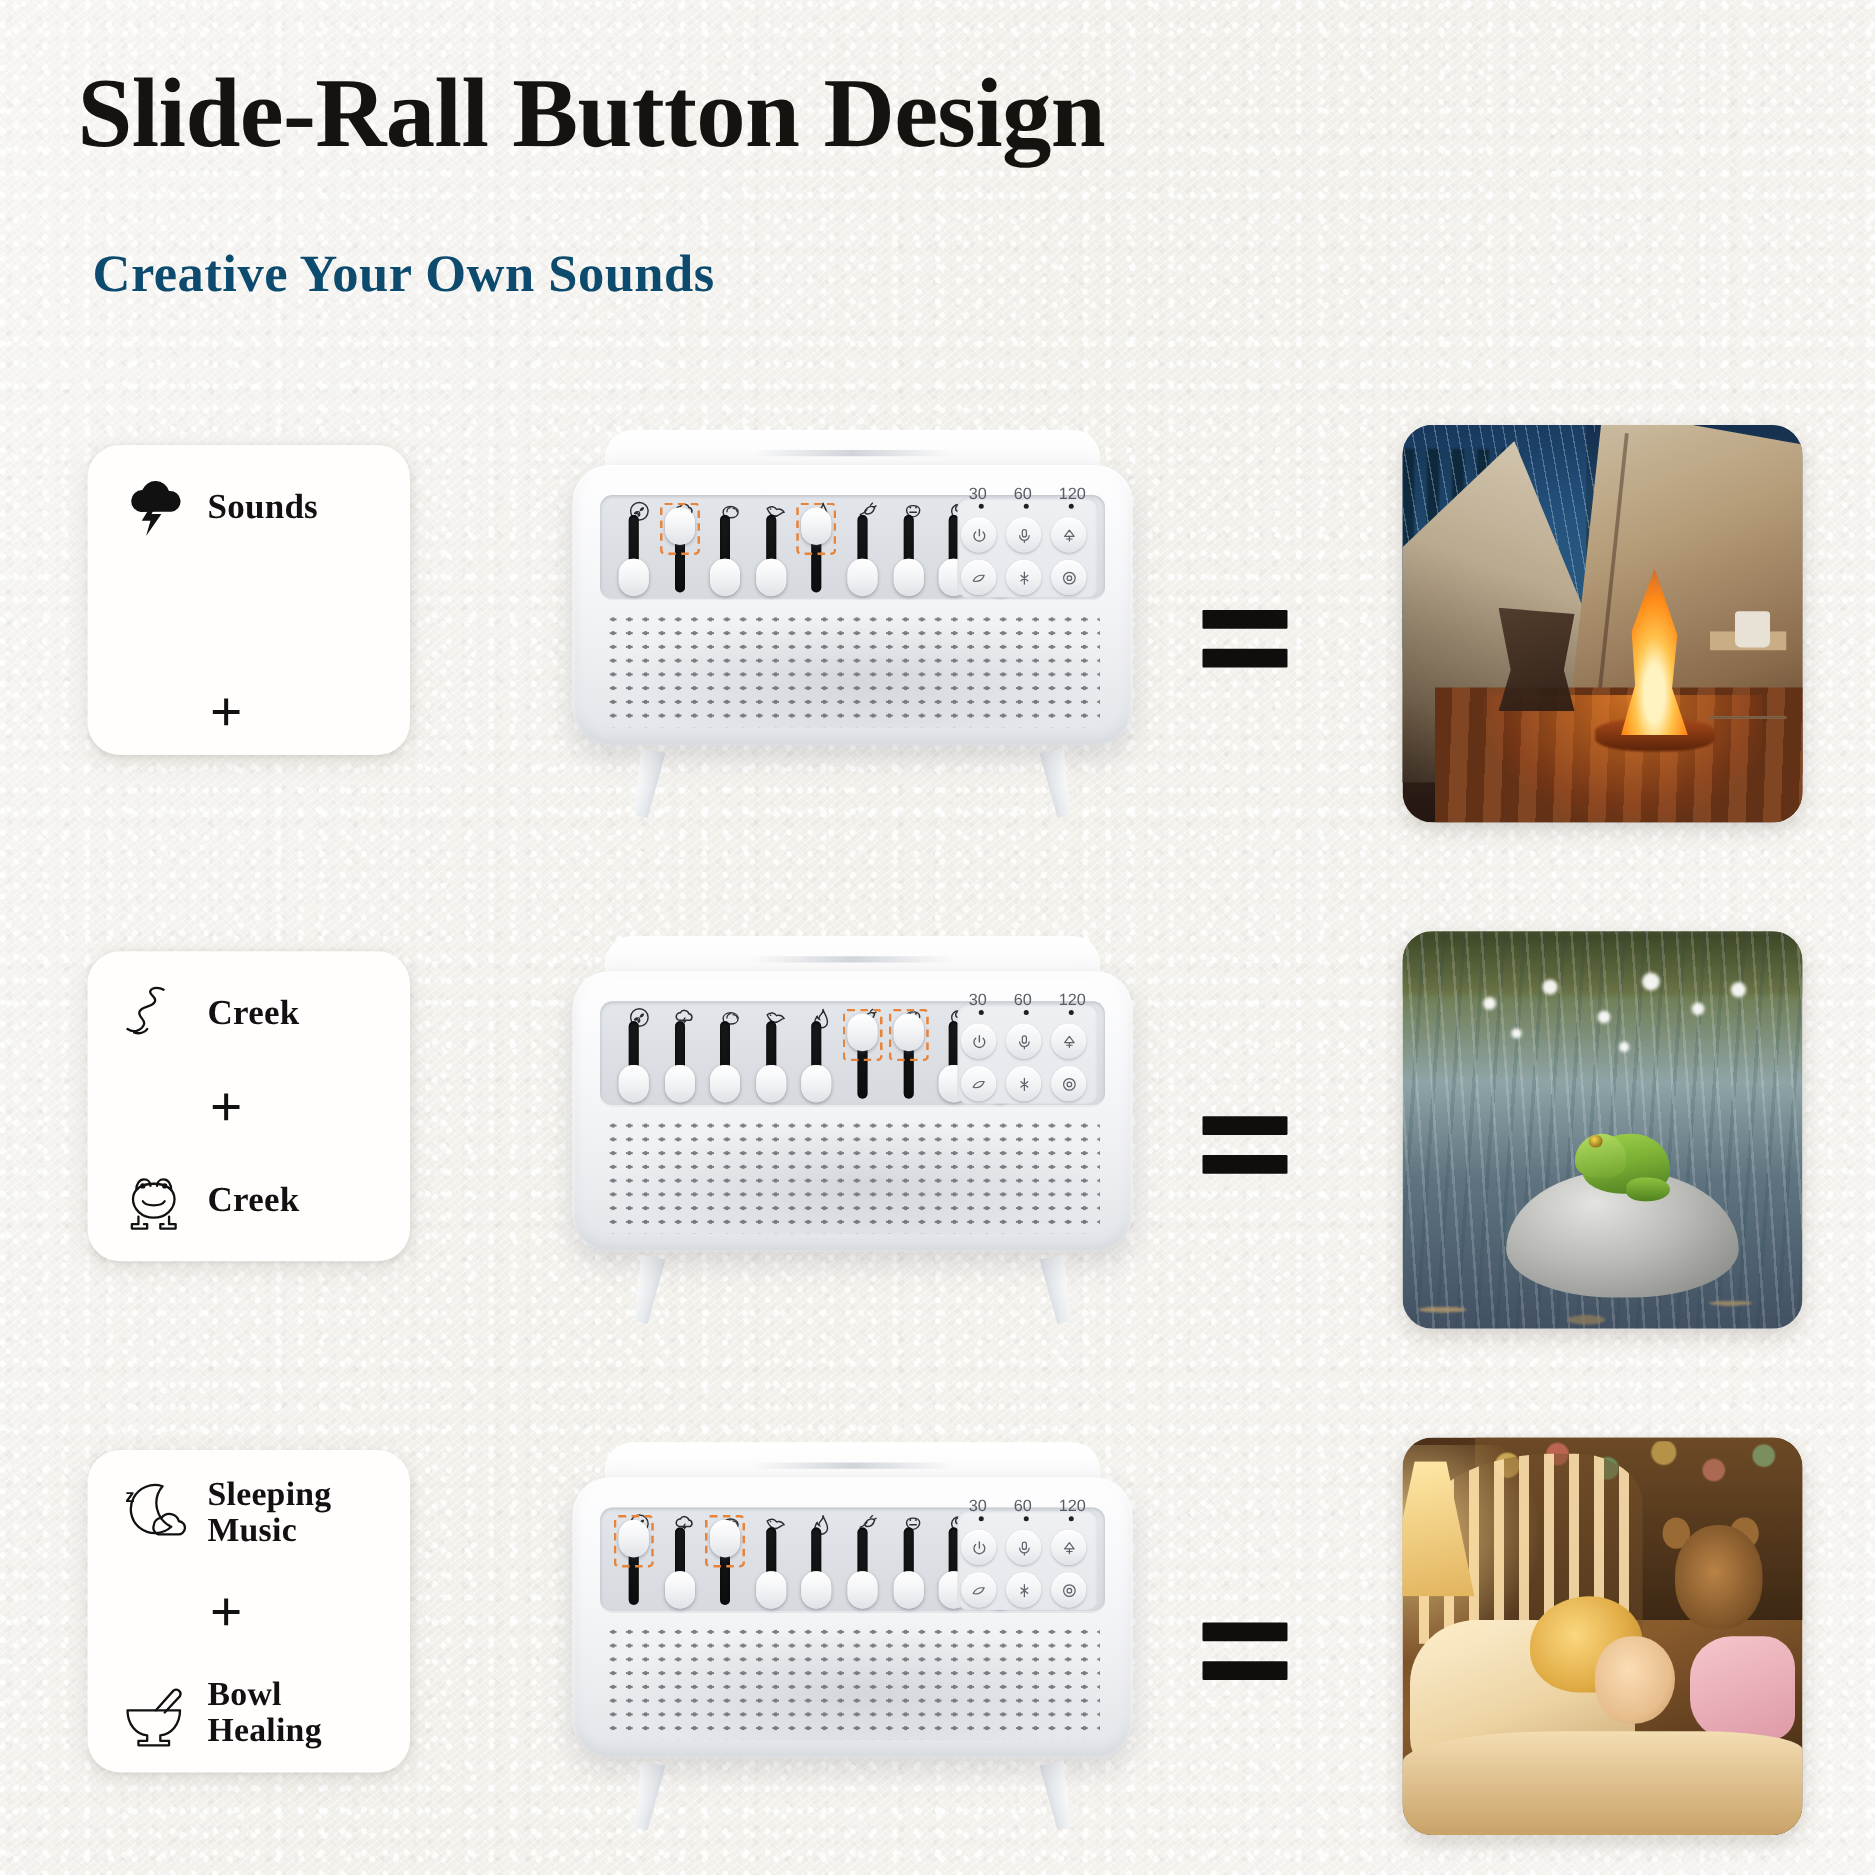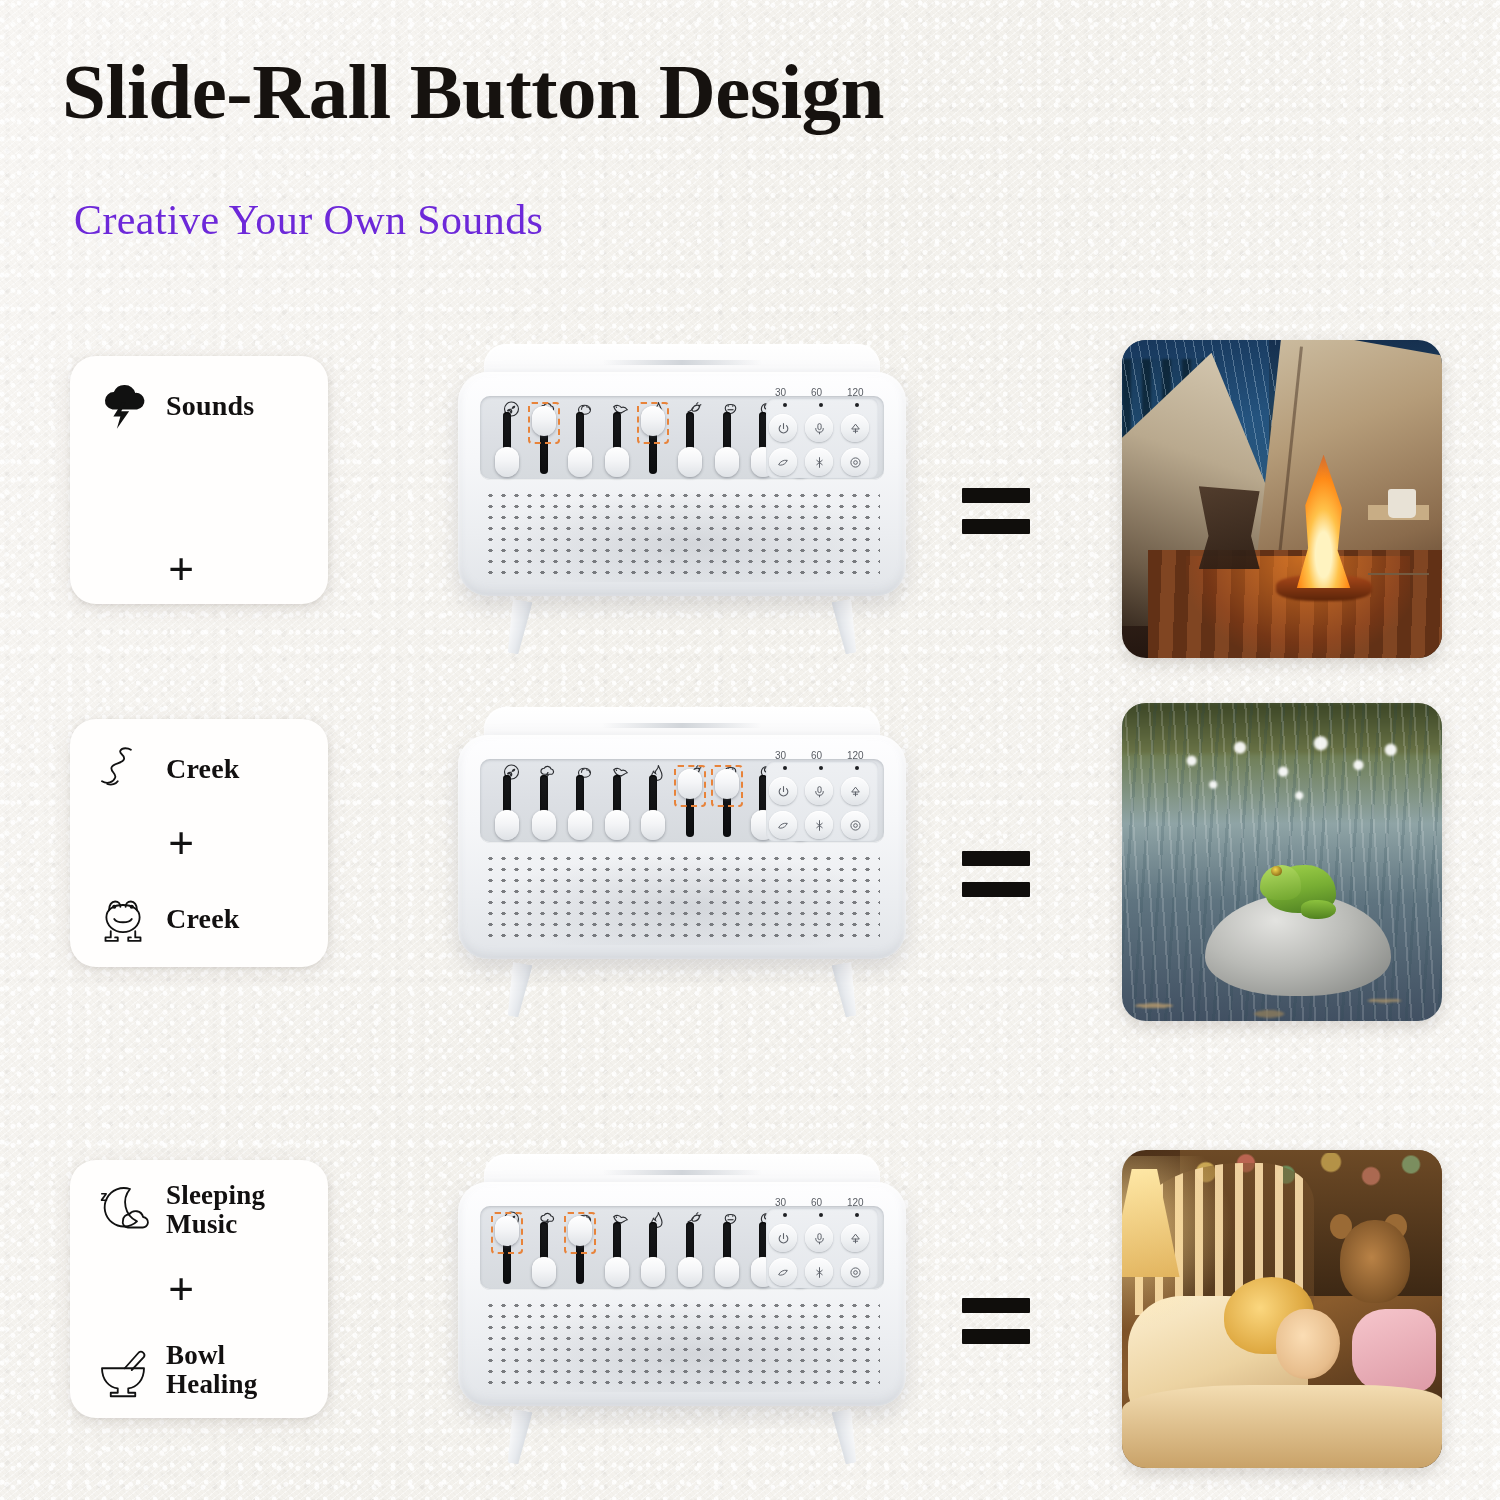--- a/index.html
+++ b/index.html
@@ -39,28 +39,28 @@
 
   
   .title {
     position: absolute; left: 62px; top: 52px;
     font-size: 79px; font-weight: 700; color: #16120f;
     letter-spacing: -0.5px; line-height: 1;
     font-family: "Liberation Serif", "DejaVu Serif", serif;
   }
   .subtitle {
     position: absolute; left: 74px; top: 196px;
-    font-size: 42px; font-weight: 400; color: #6d28d9;
+    font-size: 42px; font-weight: 700; color: #0c4a6e;
     letter-spacing: 0.4px;
   }
 
   
   .row { position: absolute; left: 0; width: 1500px; height: 330px; }
   #row-0 { top: 340px; }
-  #row-1 { top: 703px; }
+  #row-1 { top: 745px; }
   #row-2 { top: 1150px; }
 
   
   .label-card {
     position: absolute; left: 70px; top: 16px;
     width: 258px; height: 248px;
     background: #fffefd;
     border-radius: 26px;
     box-shadow: 0 5px 18px rgba(90,80,70,.13), 0 1px 4px rgba(90,80,70,.10);
     display: flex; flex-direction: column;
@@ -271,21 +271,21 @@
     position: absolute; left: -3px; top: -8px; width: 32px; height: 42px;
     border: 2px dashed #e8833a; border-radius: 4px;
   }
 
   .timer-zone {
     position: absolute; right: 6px; top: 2px; width: 112px; height: 80px;
     background: linear-gradient(180deg,#eef0f3,#e4e7eb);
     border-radius: 8px;
     box-shadow: inset 0 1px 2px rgba(150,158,168,.35);
   }
-  .t-label { position: absolute; top: -11px; font-size: 10px; color: #585c63; font-family: "Liberation Sans", sans-serif; }
+  .t-label { position: absolute; top: -11px; font-size: 13px; color: #585c63; font-family: "Liberation Sans", sans-serif; }
   .t-dot { position: absolute; top: 5px; width: 4px; height: 4px; border-radius: 50%; background: #1e2024; }
   .btn {
     position: absolute; width: 28px; height: 28px; border-radius: 50%;
     background: linear-gradient(180deg,#fdfdfe 0%, #f0f2f4 55%, #e0e3e7 100%);
     box-shadow: 0 1px 2px rgba(90,96,106,.38), inset 0 1px 1px rgba(255,255,255,.95);
     display: flex; align-items: center; justify-content: center;
   }
   .btn svg { width: 13px; height: 13px; display: block; }
 
   .grille {

